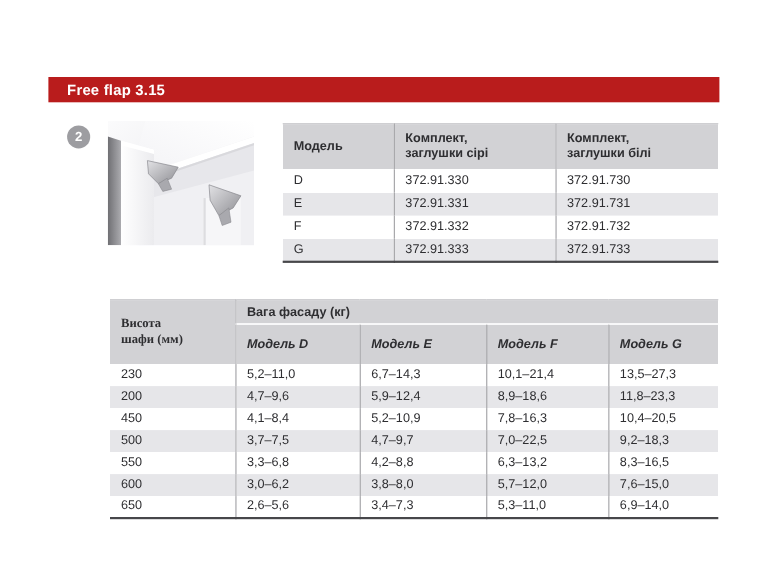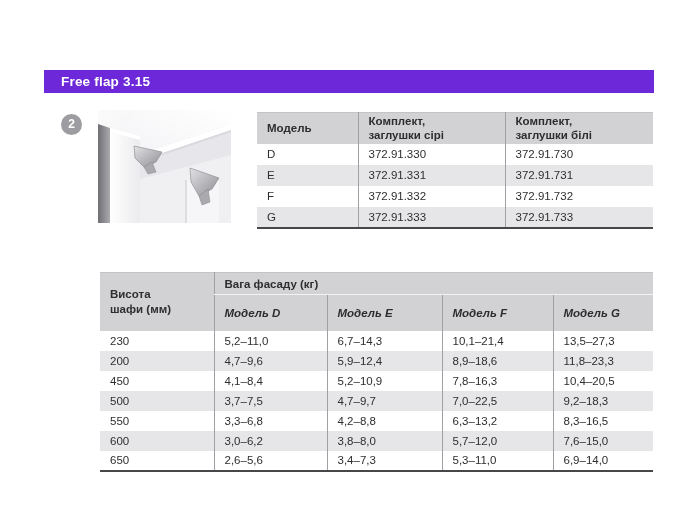--- a/index.html
+++ b/index.html
@@ -11,21 +11,21 @@
     font-family: "Liberation Sans", "DejaVu Sans", sans-serif;
     color: #2e2e31;
     overflow: hidden;
   }
 
   
   .title-bar {
     position: absolute;
     left: 44px; top: 70px;
     width: 610px; height: 23px;
-    background: #6d28d9;
+    background: #b91c1c;
     color: #ffffff;
     font-size: 13.5px;
     font-weight: bold;
     line-height: 23px;
     padding-left: 17px;
     box-sizing: border-box;
     letter-spacing: 0.2px;
   }
 
   
@@ -71,35 +71,35 @@
   table.spec th { font-weight: bold; background: #d2d2d5; }
   table.spec .bl { border-left: 1px solid #a0a0a4; }
   table.spec tr.alt td { background: #e6e6e9; }
   .two-line span { display: block; line-height: 14px; }
 
   
   #order-table { left: 257px; top: 112px; width: 396px; }
   #order-table col.c1 { width: 101px; }
   #order-table col.c2 { width: 147px; }
   #order-table col.c3 { width: 148px; }
-  #order-table tr.hrow { height: 31px; }
+  #order-table tr.hrow { height: 41px; }
   #order-table tr.brow { height: 21px; }
 
   
   #facade-table { left: 100px; top: 272px; width: 553px; }
   #facade-table col.c1 { width: 114px; }
   #facade-table col.c2 { width: 113px; }
   #facade-table col.c3 { width: 115px; }
   #facade-table col.c4 { width: 111px; }
   #facade-table col.c5 { width: 100px; }
   #facade-table tr.hrow1 { height: 22px; }
   #facade-table tr.hrow2 { height: 36px; font-style: italic; }
   #facade-table tr.brow  { height: 20px; }
   #facade-table th.weight-span { border-bottom: 1px solid #f2f2f3; }
-  #facade-table th.height-cell span { display: block; line-height: 15px; }
+  #facade-table th.height-cell span { display: block; line-height: 15px; font-family: Liberation Serif, serif; }
 </style>
 </head>
 <body>
 
 <div class="canvas">
 
   <div class="title-bar">
     <span>Free flap 3.15</span>
   </div>
 

